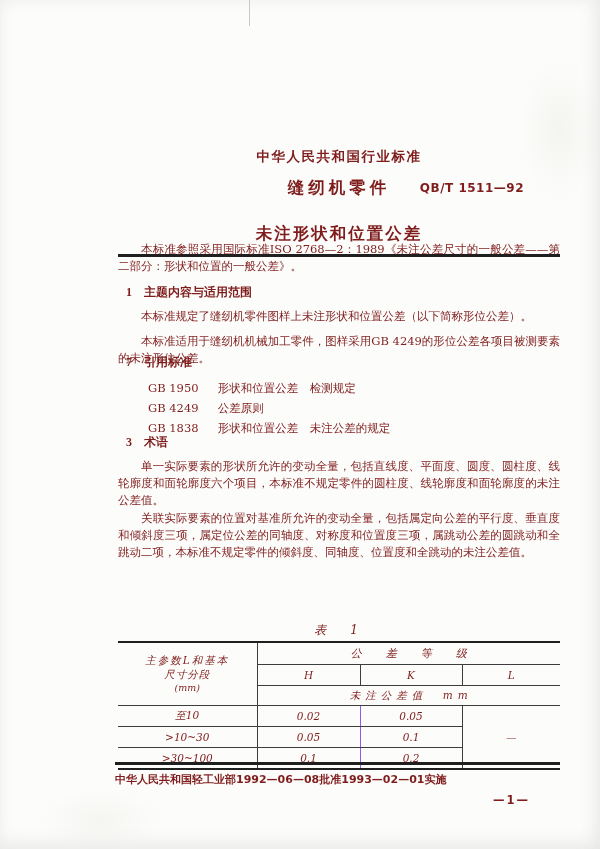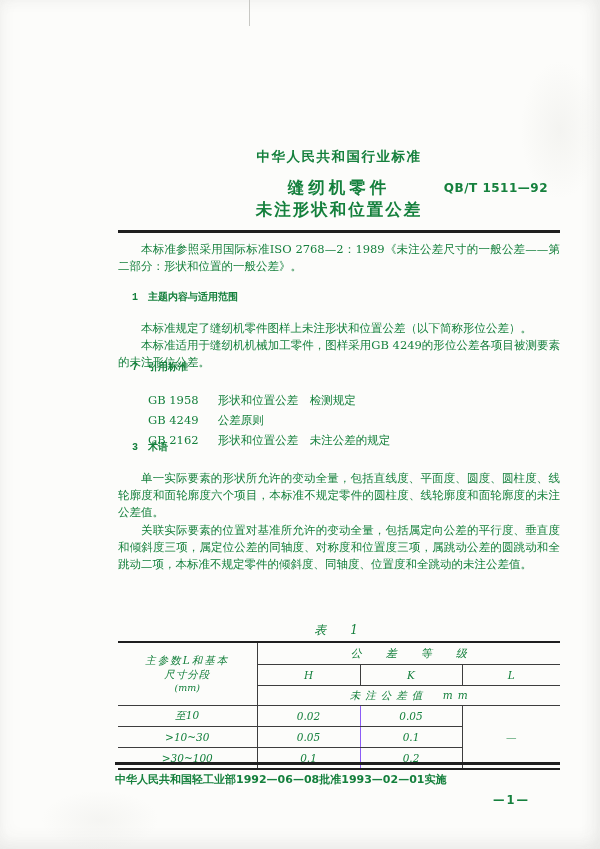--- a/index.html
+++ b/index.html
@@ -3,54 +3,54 @@
 <meta charset="utf-8">
 <style>
   html,body { margin:0; padding:0; }
   body {
     width:600px; height:849px;
     background:#e9e9e7;
     font-family:"DejaVu Serif","Liberation Serif",serif;
   }
   .page {
     position:relative; width:600px; height:849px;
-    background:#fcfcfa; overflow:hidden; color:#15803d;
+    background:#fcfcfa; overflow:hidden; color:#7f1d1d;
     box-shadow: inset -6px 0 16px rgba(70,70,60,.06), inset 0 -8px 18px rgba(70,70,60,.06);
   }
   .blotch { position:absolute; pointer-events:none; }
   .b1 { left:520px; top:60px; width:80px; height:140px;
         background:radial-gradient(ellipse at center, rgba(170,170,160,.10), rgba(170,170,160,0) 70%); }
   .b2 { left:40px; top:790px; width:120px; height:60px;
         background:radial-gradient(ellipse at center, rgba(160,160,150,.08), rgba(160,160,150,0) 70%); }
   .scan-line { position:absolute; left:249px; top:0; width:1px; height:26px; background:#c8c8c4; }
 
   .content { position:absolute; left:118px; width:442px; }
 
   
   .hdr { top:148px; text-align:center; }
   .std-label { font-family:"DejaVu Sans","Liberation Sans",sans-serif; font-weight:bold;
                font-size:13.5px; letter-spacing:1.5px; }
   .doc-title { font-family:"DejaVu Sans","Liberation Sans",sans-serif; font-weight:bold;
                font-size:16.5px; letter-spacing:4px; margin-top:11px; }
   .doc-subtitle { font-family:"DejaVu Sans","Liberation Sans",sans-serif; font-weight:bold;
-               font-size:16.5px; letter-spacing:2px; margin-top:0; }
-  .std-no { position:absolute; top:181px; right:52px;
+               font-size:16.5px; letter-spacing:2px; margin-top:24px; }
+  .std-no { position:absolute; top:181px; right:76px;
             font-family:"DejaVu Sans","Liberation Sans",sans-serif;
             font-weight:bold; font-size:12px; letter-spacing:.5px; }
   .title-rule { height:3px; background:#1f1f1f; margin-top:9px; }
 
   
   p.body { font-size:11.5px; line-height:17px; text-align:justify; text-indent:2em; margin:0; }
-  .h-sec { font-family:Liberation Mono, monospace; font-weight:bold;
-           font-size:10px; line-height:16px; margin:14px; }
+  .h-sec { font-family:Liberation Serif, serif; font-weight:bold;
+           font-size:12px; line-height:16px; margin:8px; }
   .h-sub { font-size:11.5px; line-height:16px; font-weight:normal; margin:0; }
 
   .blk-foreword { top:241px; }
   .blk-s1 { top:276px; }
-  .blk-s1 p.body { margin-top:0; }
+  .blk-s1 p.body { margin-top:8px; }
   .blk-s2 { top:346px; }
   .ref-list { margin-top:7px; padding-left:30px; }
   .ref-line { font-size:11.5px; line-height:20px; }
   .ref-code { display:inline-block; min-width:52px; }
   .ref-title { margin-left:14px; }
   .blk-s3 { top:426px; }
   .blk-s3 .h-sub { margin-top:5px; }
   .blk-s3 p.body { margin-top:1px; }
   .blk-s4 { top:566px; }
   .blk-s4 .h41 { margin-top:5px; font-weight:bold;
@@ -114,29 +114,29 @@
   <div class="content blk-s1" style="position:absolute;">
     <p class="h-sec">1　主题内容与适用范围</p>
     <p class="body">本标准规定了缝纫机零件图样上未注形状和位置公差（以下简称形位公差）。</p>
     <p class="body">本标准适用于缝纫机机械加工零件，图样采用GB 4249的形位公差各项目被测要素的未注形位公差。</p>
   </div>
 
   <div class="content blk-s2" style="position:absolute;">
     <p class="h-sec">7　引用标准</p>
     <div class="ref-list">
       <div class="ref-line">
-        <span class="ref-code">GB 1958</span>
+        <span class="ref-code">GB 1950</span>
         <span class="ref-title">形状和位置公差　检测规定</span>
       </div>
       <div class="ref-line">
         <span class="ref-code">GB 4249</span>
         <span class="ref-title">公差原则</span>
       </div>
       <div class="ref-line">
-        <span class="ref-code">GB 2162</span>
+        <span class="ref-code">GB 1838</span>
         <span class="ref-title">形状和位置公差　未注公差的规定</span>
       </div>
     </div>
   </div>
 
   <div class="content blk-s3" style="position:absolute;">
     <p class="h-sec">3　术语</p>
     <p class="body">单一实际要素的形状所允许的变动全量，包括直线度、平面度、圆度、圆柱度、线轮廓度和面轮廓度六个项目，本标准不规定零件的圆柱度、线轮廓度和面轮廓度的未注公差值。</p>
     <p class="body">关联实际要素的位置对基准所允许的变动全量，包括属定向公差的平行度、垂直度和倾斜度三项，属定位公差的同轴度、对称度和位置度三项，属跳动公差的圆跳动和全跳动二项，本标准不规定零件的倾斜度、同轴度、位置度和全跳动的未注公差值。</p>
   </div>

